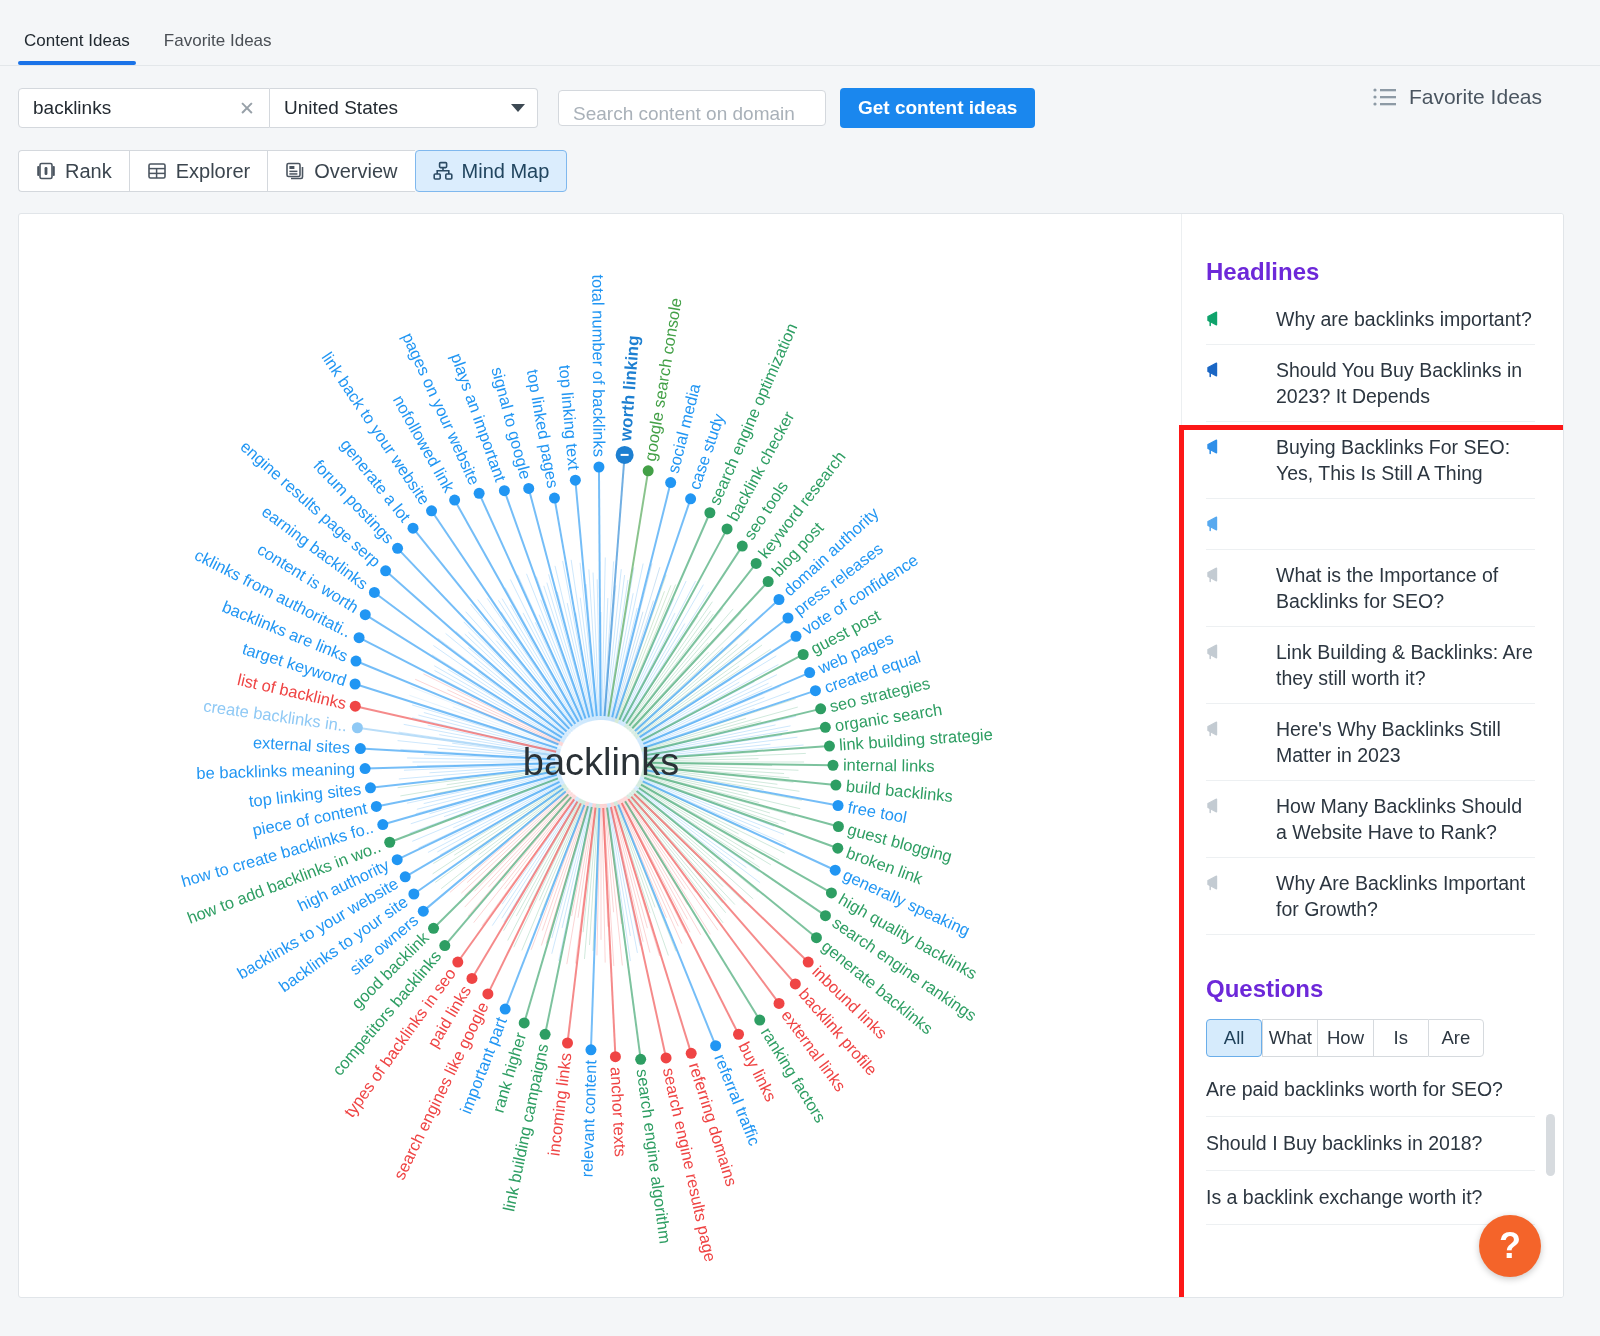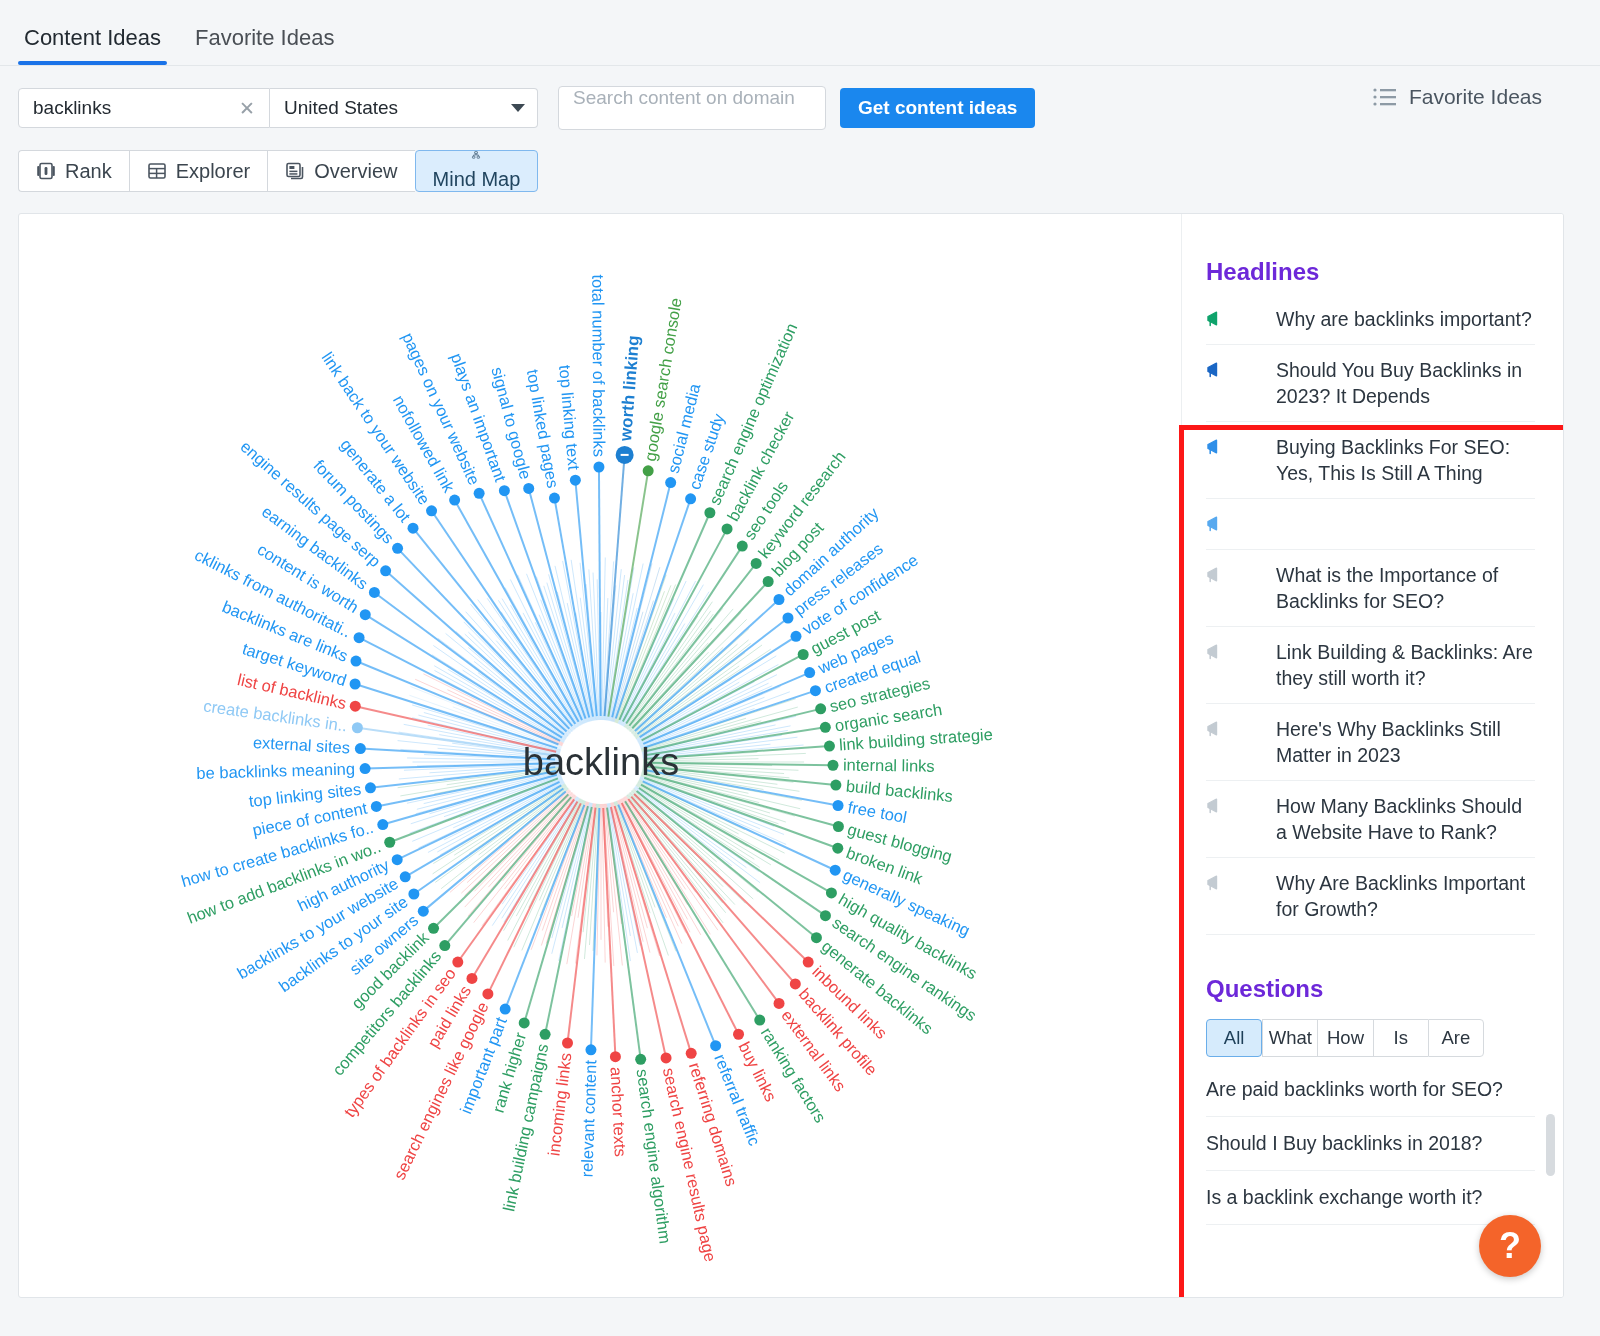--- a/index.html
+++ b/index.html
@@ -12,21 +12,21 @@
   }
   #app { position: relative; width: 1600px; height: 1336px; background: #f4f6f8; }
 
   
   .toptabs {
     position: absolute; left: 0; top: 0; width: 1600px; height: 66px;
     background: #f4f6f8; display: flex; align-items: flex-end; padding-left: 18px;
     border-bottom: 1px solid #e3e7ea;
   }
   .toptab {
-    font-size: 22px; color: #4a4f55; padding: 0 6px 14px 6px; margin-right: 22px;
+    font-size: 17px; color: #4a4f55; padding: 0 6px 14px 6px; margin-right: 22px;
     cursor: pointer; position: relative;
   }
   .toptab.active { color: #222a31; }
   .toptab.active::after {
     content: ""; position: absolute; left: 0; right: 0; bottom: 0; height: 4px;
     background: #1a73e8; border-radius: 2px;
   }
 
   
   .controls {
@@ -42,22 +42,22 @@
   .kwbox .clear { color: #97a0a8; font-size: 19px; cursor: pointer; padding: 0 4px; }
   .dbbox {
     width: 268px; height: 40px; background: #fff; border: 1px solid #d4d8dd;
     border-left: none; border-radius: 0 4px 4px 0; display: flex; align-items: center;
     padding: 0 12px 0 14px; font-size: 19px; color: #232a31; cursor: pointer;
   }
   .dbbox .val { flex: 1; }
   .chev { width: 0; height: 0; border-left: 7px solid transparent; border-right: 7px solid transparent;
           border-top: 8px solid #3d4953; }
   .domainbox {
-    margin-left: 20px; width: 268px; height: 44px; background: #fff;
-    border: 1px solid #d4d8dd; border-radius: 4px; display: flex; align-items: flex-start;
+    margin-left: 20px; width: 268px; height: 36px; background: #fff;
+    border: 1px solid #d4d8dd; border-radius: 4px; display: flex; align-items: flex-end;
     padding: 0 14px; font-size: 19px; color: #a9b1b9;
   }
   .getbtn {
     margin-left: 14px; height: 40px; background: #1a87ee; color: #fff;
     border: none; border-radius: 4px; padding: 0 18px; font-size: 19px;
     font-weight: bold; cursor: pointer; font-family: "Liberation Sans", sans-serif;
   }
   .favbtn {
     position: absolute; right: 58px; top: 18px; display: flex; align-items: center;
     gap: 12px; font-size: 21px; color: #4a5560; cursor: pointer;
@@ -65,21 +65,21 @@
   .favbtn svg { display: block; }
 
   
   .viewrow { position: absolute; left: 18px; top: 150px; display: flex; }
   .vbtn {
     height: 42px; background: #fff; border: 1px solid #d4d8dd; border-right: none;
     display: flex; align-items: center; gap: 9px; padding: 0 17px;
     font-size: 20px; color: #3b454e; cursor: pointer;
   }
   .vbtn:first-child { border-radius: 4px 0 0 4px; }
-  .vbtn:last-child { border-right: 1px solid #d4d8dd; border-radius: 0 4px 4px 0; flex-direction: column; }
+  .vbtn:last-child { border-right: 1px solid #d4d8dd; border-radius: 0 4px 4px 0; }
   .vbtn.active {
     background: #dbedfd; border: 1px solid #7fb8ee; border-radius: 4px;
     color: #21455f; z-index: 2;
   }
 
   
   .canvas {
     position: absolute; left: 18px; top: 213px; width: 1546px; height: 1085px;
     background: #ffffff; border: 1px solid #e1e5e9; border-radius: 3px; overflow: hidden;
   }

